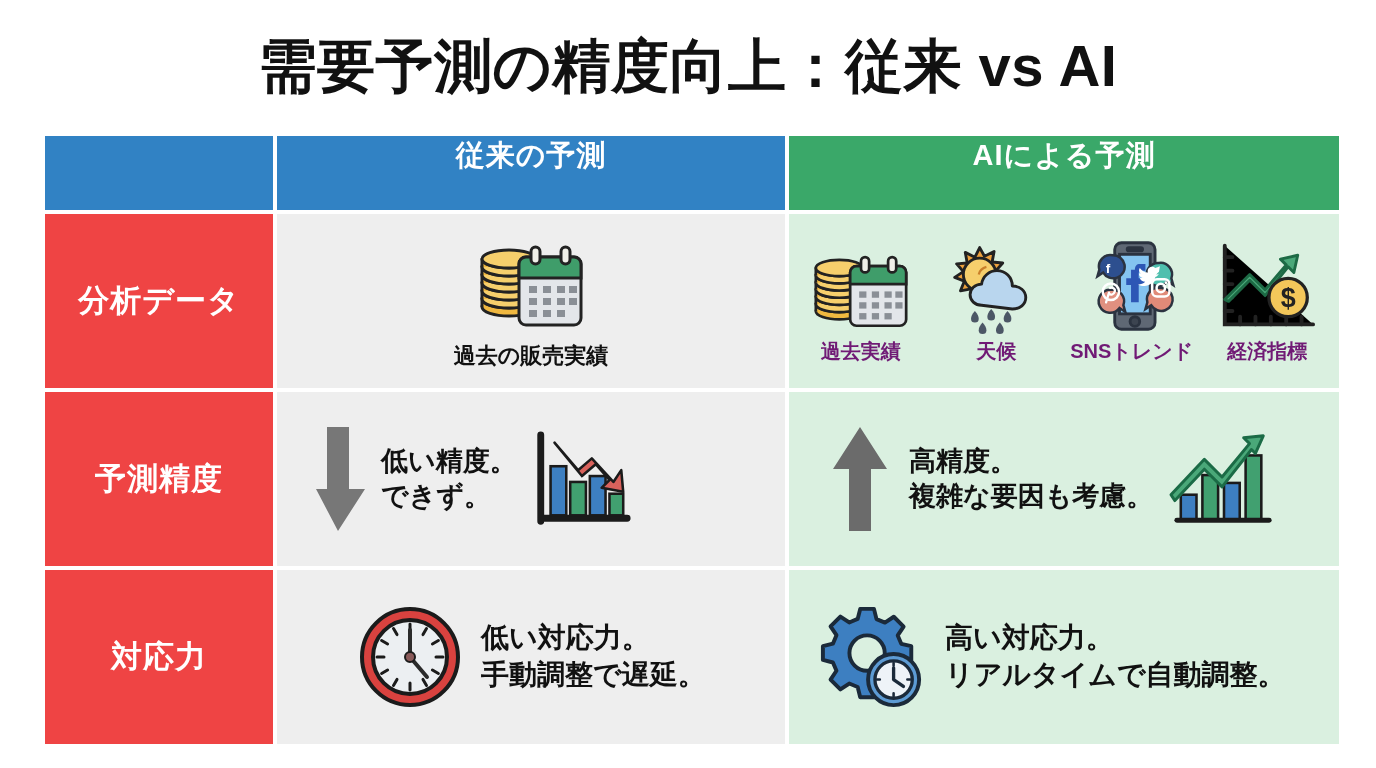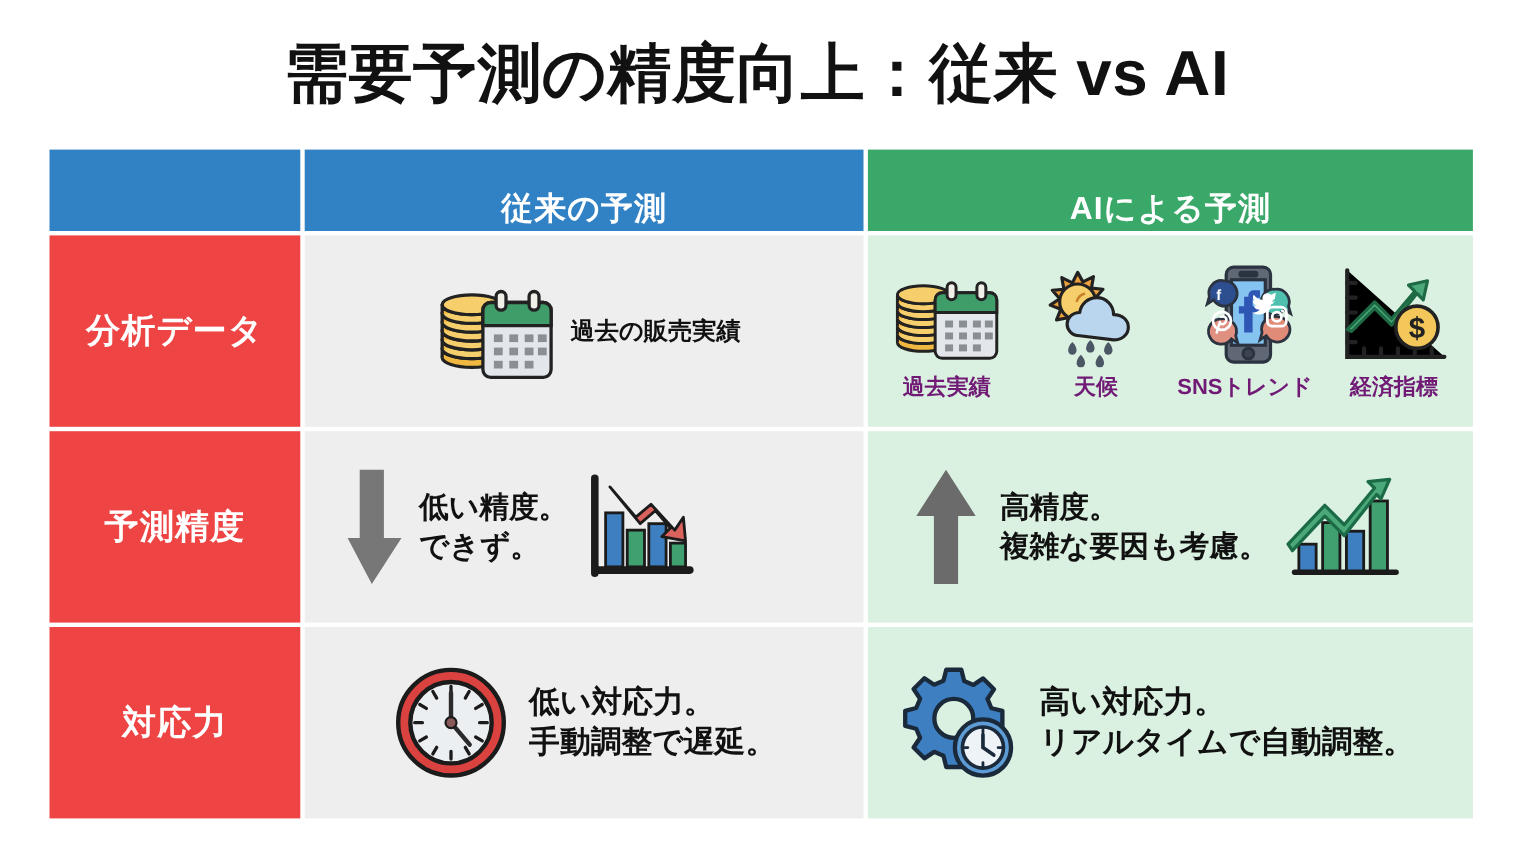--- a/index.html
+++ b/index.html
@@ -27,36 +27,36 @@
     grid-template-columns: 228px 508px 550px;
     grid-template-rows: 74px 174px 174px 174px;
     gap: 4px;
   }
   .cell { position: relative; overflow: hidden; }
 
   .hdr-corner { background: #3182c4; }
   .hdr-blue   { background: #3182c4; }
   .hdr-green  { background: #3aa869; }
   .hdr-blue, .hdr-green {
-    display: flex; align-items: flex-end; justify-content: center;
+    display: flex; align-items: flex-start; justify-content: center;
     color: #ffffff; font-size: 29px; font-weight: 700; letter-spacing: 1px;
   }
 
   .rowlabel {
     background: #ef4444;
     display: flex; align-items: center; justify-content: center;
     color: #ffffff; font-size: 31px; font-weight: 700; letter-spacing: 1px;
   }
 
   .body-grey  { background: #eeeeee; }
   .body-green { background: #daf0e0; }
 
   
   .r1l-wrap {
-    height: 100%; display: flex; flex-direction: row;
+    height: 100%; display: flex; flex-direction: column;
     align-items: center; justify-content: center; gap: 6px;
   }
   .r1l-caption { font-size: 22px; font-weight: 700; color: #111; }
 
   
   .r1r-wrap {
     height: 100%; display: flex; align-items: center; justify-content: center;
     gap: 12px; padding: 0 10px;
   }
   .icon-item { display: flex; flex-direction: column; align-items: center; gap: 4px; width: 126px; }

